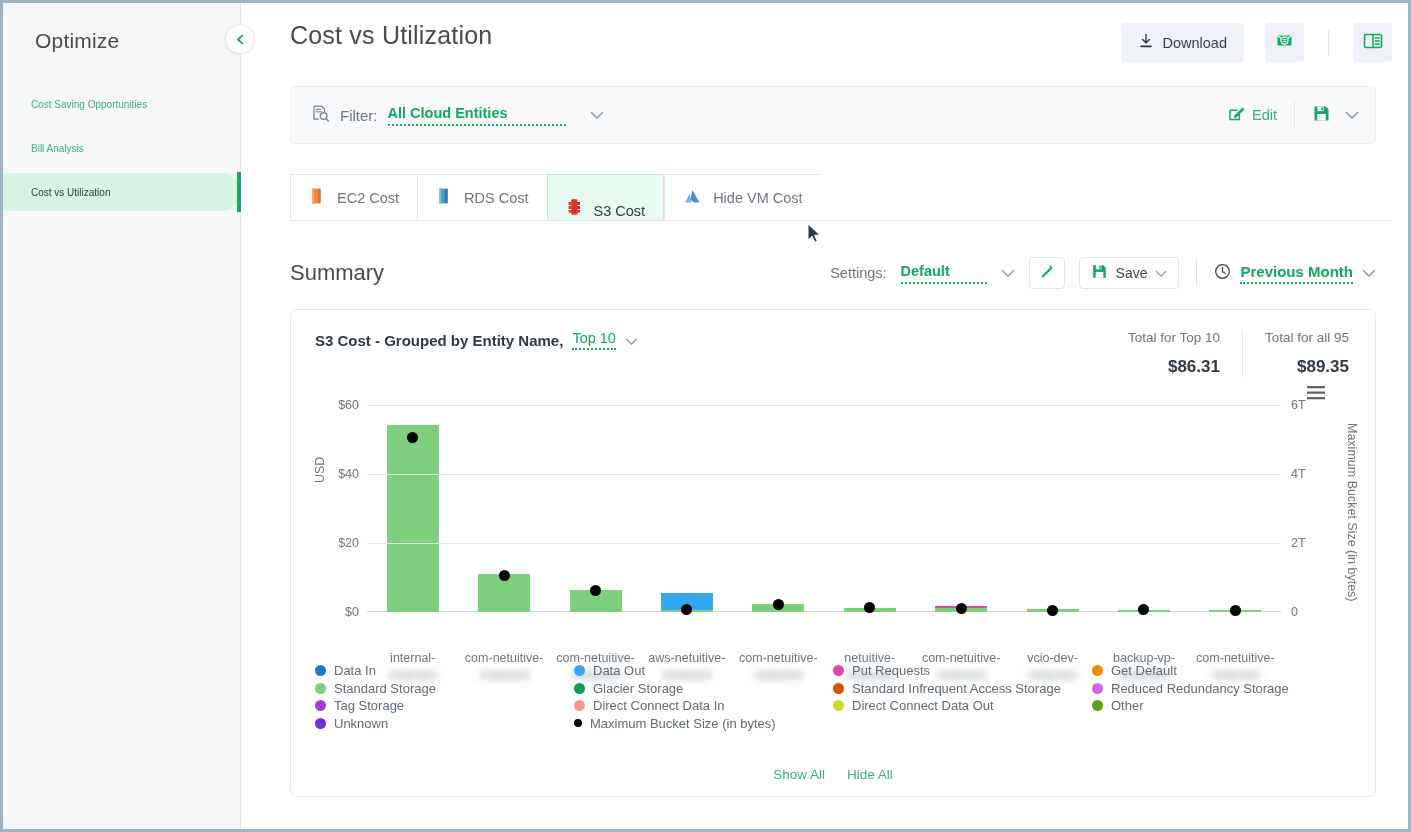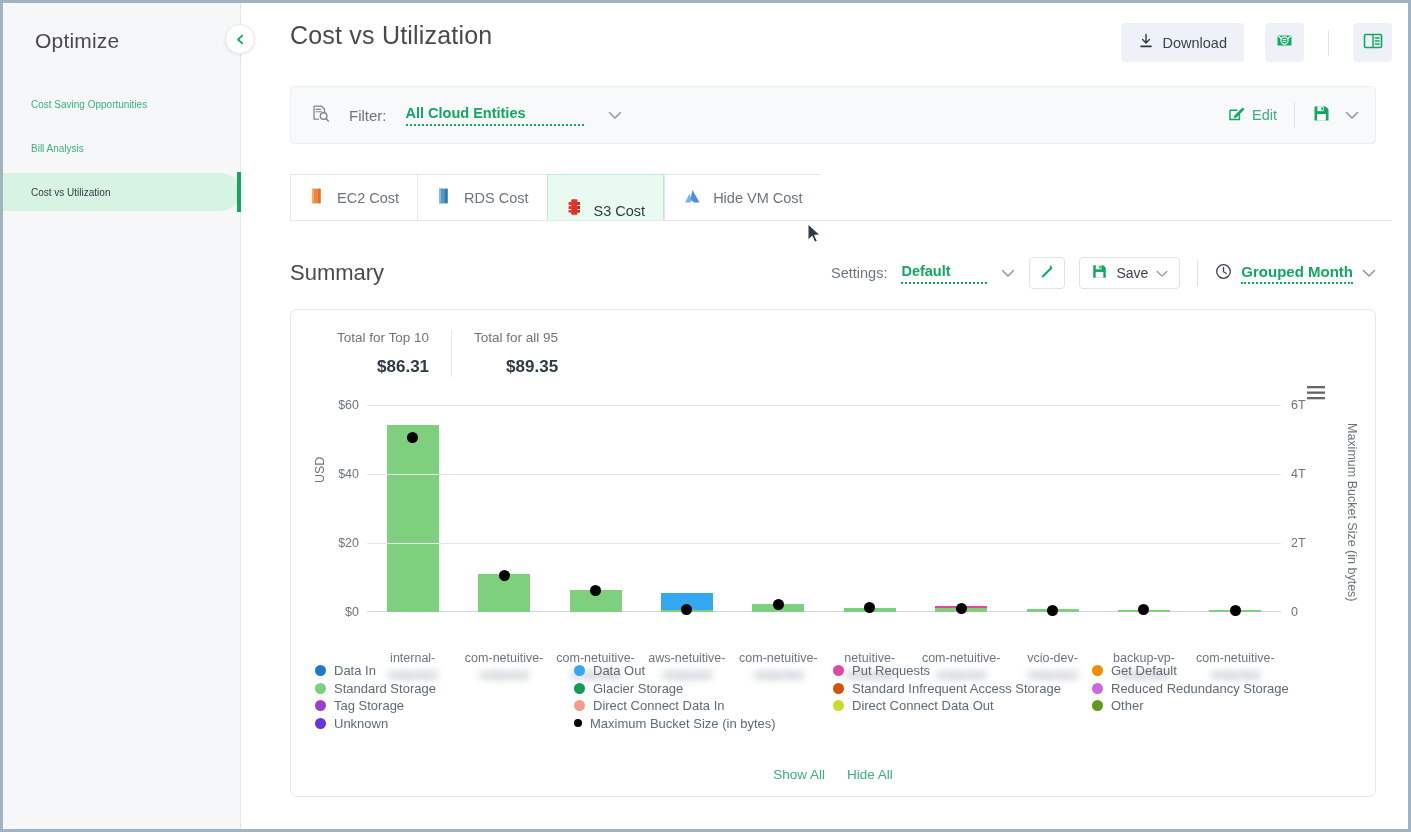--- a/index.html
+++ b/index.html
@@ -70,21 +70,21 @@
   }
   .vline { width:1px; height:26px; background:#dfe3e8; margin:0 3px;}
 
   
   .filterbar {
     margin:24px 0 0 49px; margin-right:16px;
     background:#f8f9fb; border:1px solid #eceef1; border-radius:4px;
     height:58px; display:flex; align-items:center;
     padding:0 16px 0 20px; justify-content:space-between;
   }
-  .filter-left { display:flex; align-items:center; gap:19px;}
+  .filter-left { display:flex; align-items:center; gap:10px;}
   .filter-label { font-size:15px; color:#6c757d;}
   .filter-value-wrap { display:flex; align-items:center; gap:24px; position:relative;}
   .filter-value {
     font-size:14.5px; font-weight:bold; color:#12a861;
     border-bottom:2px dotted #12a861; padding-bottom:3px; cursor:pointer;
     min-width:178px; display:inline-block;
   }
   .filter-right { display:flex; align-items:center; gap:14px;}
   .edit-link { display:flex; align-items:center; gap:7px; color:#3aaf7f; font-size:14.5px; cursor:pointer;}
   .caret { cursor:pointer; }
@@ -391,32 +391,41 @@
           </span>
         </div>
         <div class="vline"></div>
         <div class="time-wrap">
           <span>
             <svg width="17" height="17" viewBox="0 0 17 17">
                 <circle cx="8.5" cy="8.5" r="6.8" fill="none" stroke="#39424e" stroke-width="1.3"></circle>
                 <path d="M8.5 4.4v4.3l2.8 1.8" fill="none" stroke="#39424e" stroke-width="1.3" stroke-linecap="round"></path>
               </svg>
           </span>
-          <span class="time-value">Grouped Month</span>
+          <span class="time-value">Previous Month</span>
           <span class="caret">
             <svg width="14" height="9" viewBox="0 0 14 9">
                 <path d="M1.5 1.5 7 7 12.5 1.5" fill="none" stroke="#8b98a5" stroke-width="1.5" stroke-linecap="round" stroke-linejoin="round"></path>
               </svg>
           </span>
         </div>
       </div>
     </div>
 
     <div class="card">
       <div class="card-head">
+        <div class="card-title">
+          <span>S3 Cost - Grouped by Entity Name,</span>
+          <span class="topn">Top 10</span>
+          <span>
+            <svg width="13" height="8" viewBox="0 0 14 9">
+                <path d="M1.5 1.5 7 7 12.5 1.5" fill="none" stroke="#8b98a5" stroke-width="1.5" stroke-linecap="round" stroke-linejoin="round"></path>
+              </svg>
+          </span>
+        </div>
         <div class="totals">
           <div class="total-box">
             <div class="total-label">Total for Top 10</div>
             <div class="total-value">$86.31</div>
           </div>
           <div class="total-box">
             <div class="total-label">Total for all 95</div>
             <div class="total-value">$89.35</div>
           </div>
         </div>

